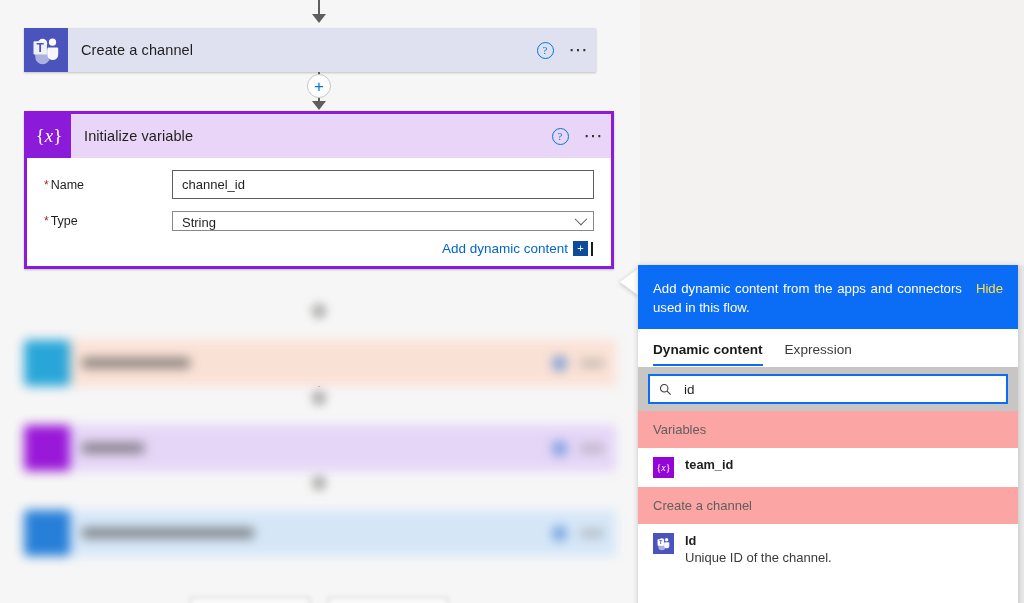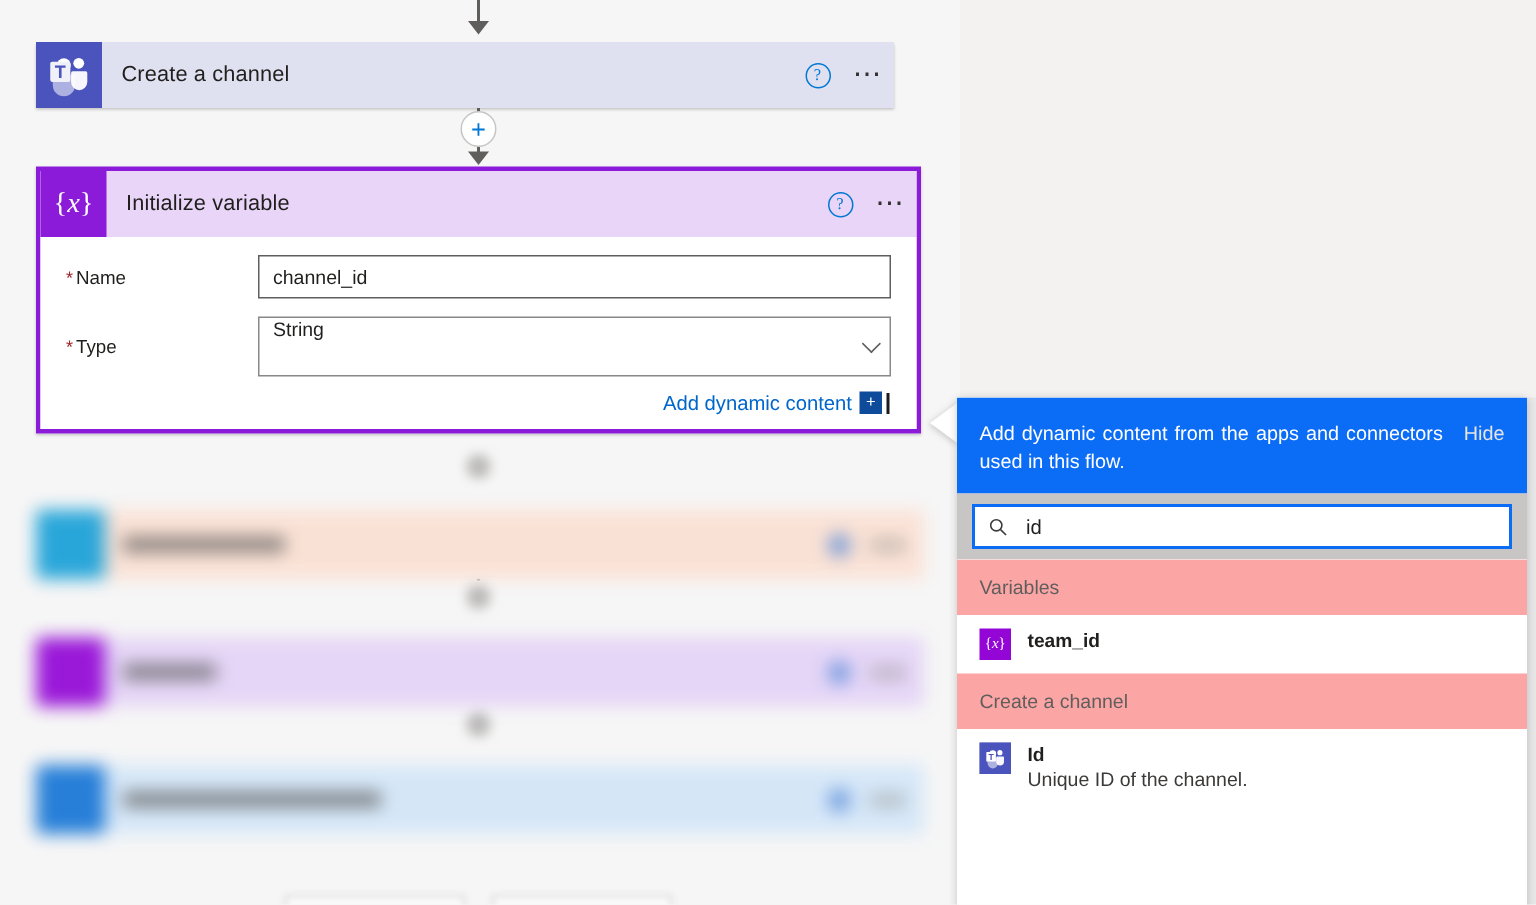--- a/index.html
+++ b/index.html
@@ -94,22 +94,22 @@
   .req { color: #a4262c; font-size: 12px; line-height: 1; }
   .fctl { flex: 1 1 auto; position: relative; }
   .tbox {
     width: 100%; height: 29px; border: 1px solid #605e5c; background: #fff;
     font-family: "Liberation Sans", sans-serif; font-size: 13px; color: #201f1e;
     padding: 0 9px; outline: none; display: block;
   }
   .tbox.thin { border-color: #8a8886; }
   .tbox::placeholder { color: #a19f9d; }
   .ddl {
-    width: 100%; height: 40px; border: 1px solid #8a8886; background: #fff;
-    display: flex; align-items: flex-start; padding: 0 9px;
+    width: 100%; height: 20px; border: 1px solid #8a8886; background: #fff;
+    display: flex; align-items: flex-end; padding: 0 9px;
     font-size: 13px; color: #201f1e; position: relative;
   }
   .chev {
     position: absolute; right: 9px; top: 50%; width: 9px; height: 9px;
     margin-top: -5px; border-right: 1.4px solid #605e5c; border-bottom: 1.4px solid #605e5c;
     transform: rotate(45deg) translateY(-2px);
   }
   .adc-row {
     display: flex; justify-content: flex-end; align-items: center;
     padding-right: 1px; margin-top: -2px; gap: 5px;
@@ -186,21 +186,21 @@
     border-bottom: 14px solid transparent;
     border-right: 19px solid #ffffff;
     filter: drop-shadow(-1px 1px 2px rgba(0,0,0,.18));
   }
   .dc-banner {
     background: #0b6cf6; color: #fff; padding: 14px 15px 12px 15px;
     font-size: 13.2px; line-height: 19px;
     display: flex; align-items: flex-start;
   }
   .dc-banner-text { flex: 1 1 auto; text-align: justify; padding-right: 14px; }
-  .dc-hide { flex: 0 0 auto; font-size: 13.2px; color:#e5e5e5; }
+  .dc-hide { flex: 0 0 auto; font-size: 13.2px; color:#fde047; }
   .dc-tabs {
     display: flex; gap: 22px; padding: 13px 15px 0 15px; background:#fff;
     border-bottom: 1px solid #ffffff;
   }
   .dc-tab {
     font-size: 13.6px; color: #3b3a39; padding-bottom: 7px;
     border-bottom: 2.2px solid transparent;
   }
   .dc-tab.active { color: #1b1a19; font-weight: bold; border-bottom-color: #0b6cf6; }
   .dc-search-wrap { background: #c8c6c4; padding: 7px 10px 7px 10px; }
@@ -370,20 +370,24 @@
 <div id="dc-notch"></div>
 <div id="dc-right-strip"></div>
 
 <div id="dcpanel">
 
   <div class="dc-banner">
     <span class="dc-banner-text">Add dynamic content from the apps and connectors used in this flow.</span>
     <span class="dc-hide">Hide</span>
   </div>
 
+  <div class="dc-tabs">
+    <span class="dc-tab active">Dynamic content</span>
+    <span class="dc-tab">Expression</span>
+  </div>
 
   <div class="dc-search-wrap">
     <div class="dc-search">
       <svg class="mag" viewBox="0 0 16 16">
         <circle cx="6.4" cy="6.4" r="4.6" fill="none" stroke="#3b3a39" stroke-width="1.3"></circle>
         <line x1="9.9" y1="9.9" x2="14.4" y2="14.4" stroke="#3b3a39" stroke-width="1.3"></line>
       </svg>
       <input type="text" value="id" style="">
     </div>
   </div>

